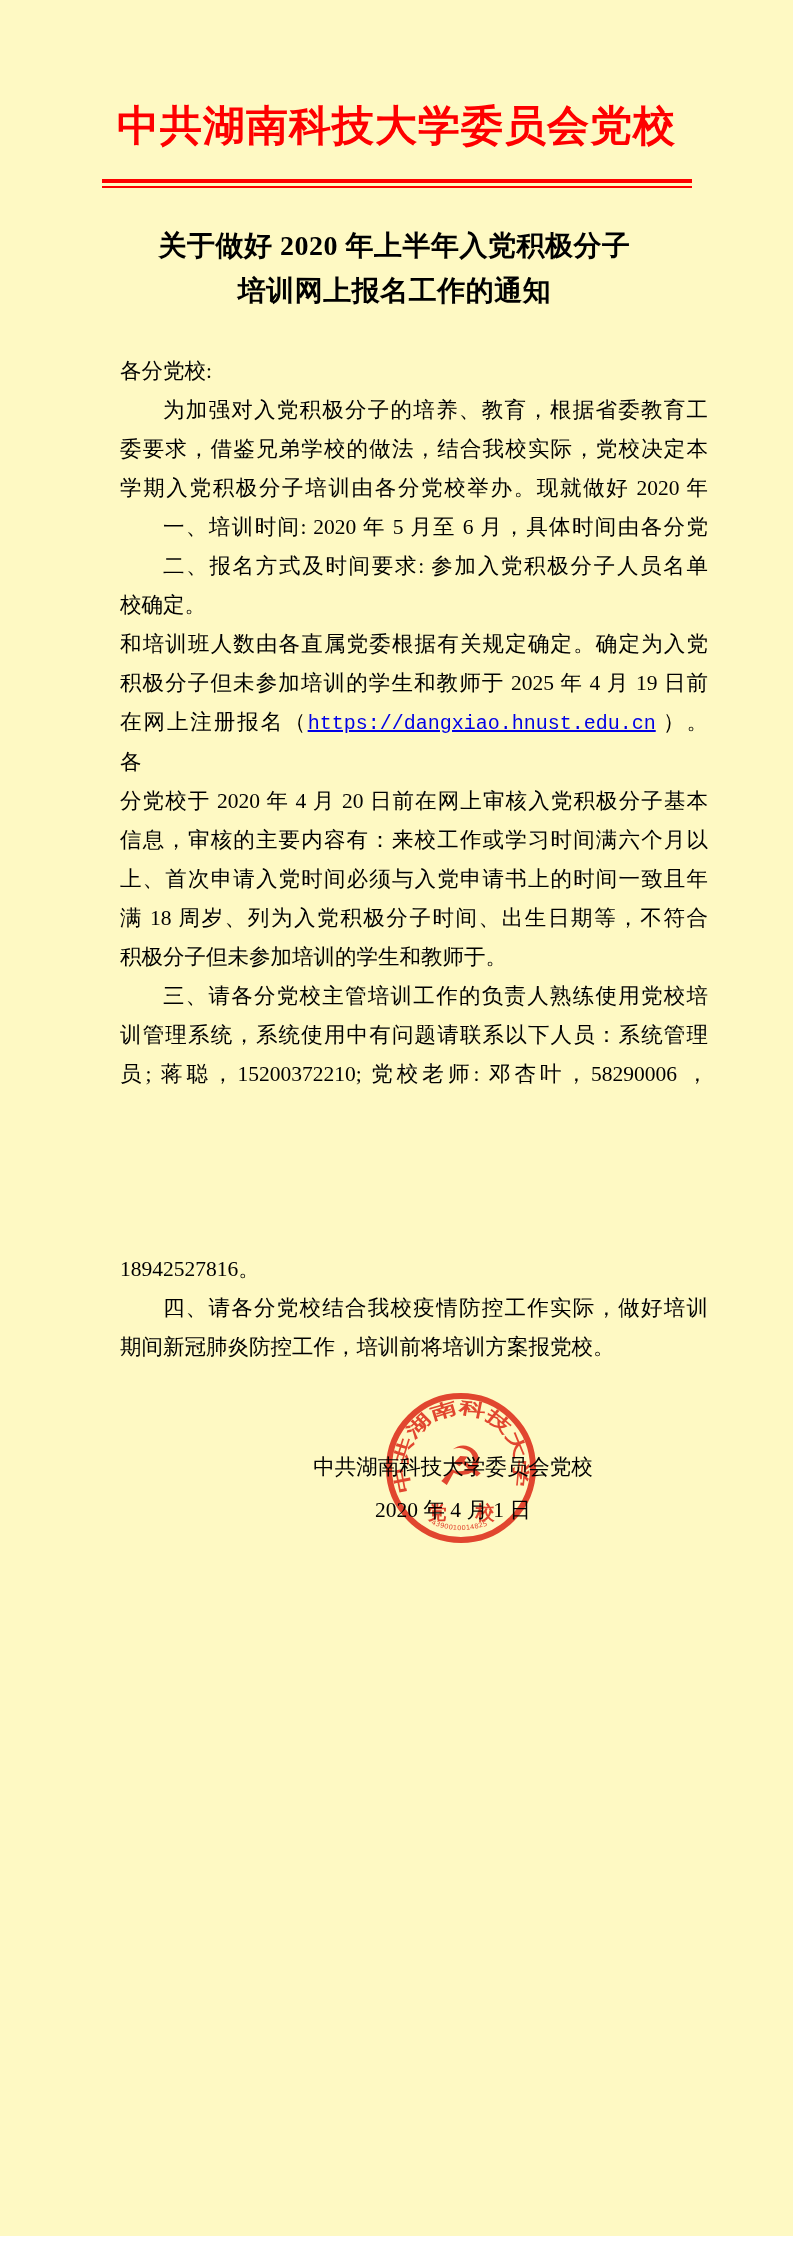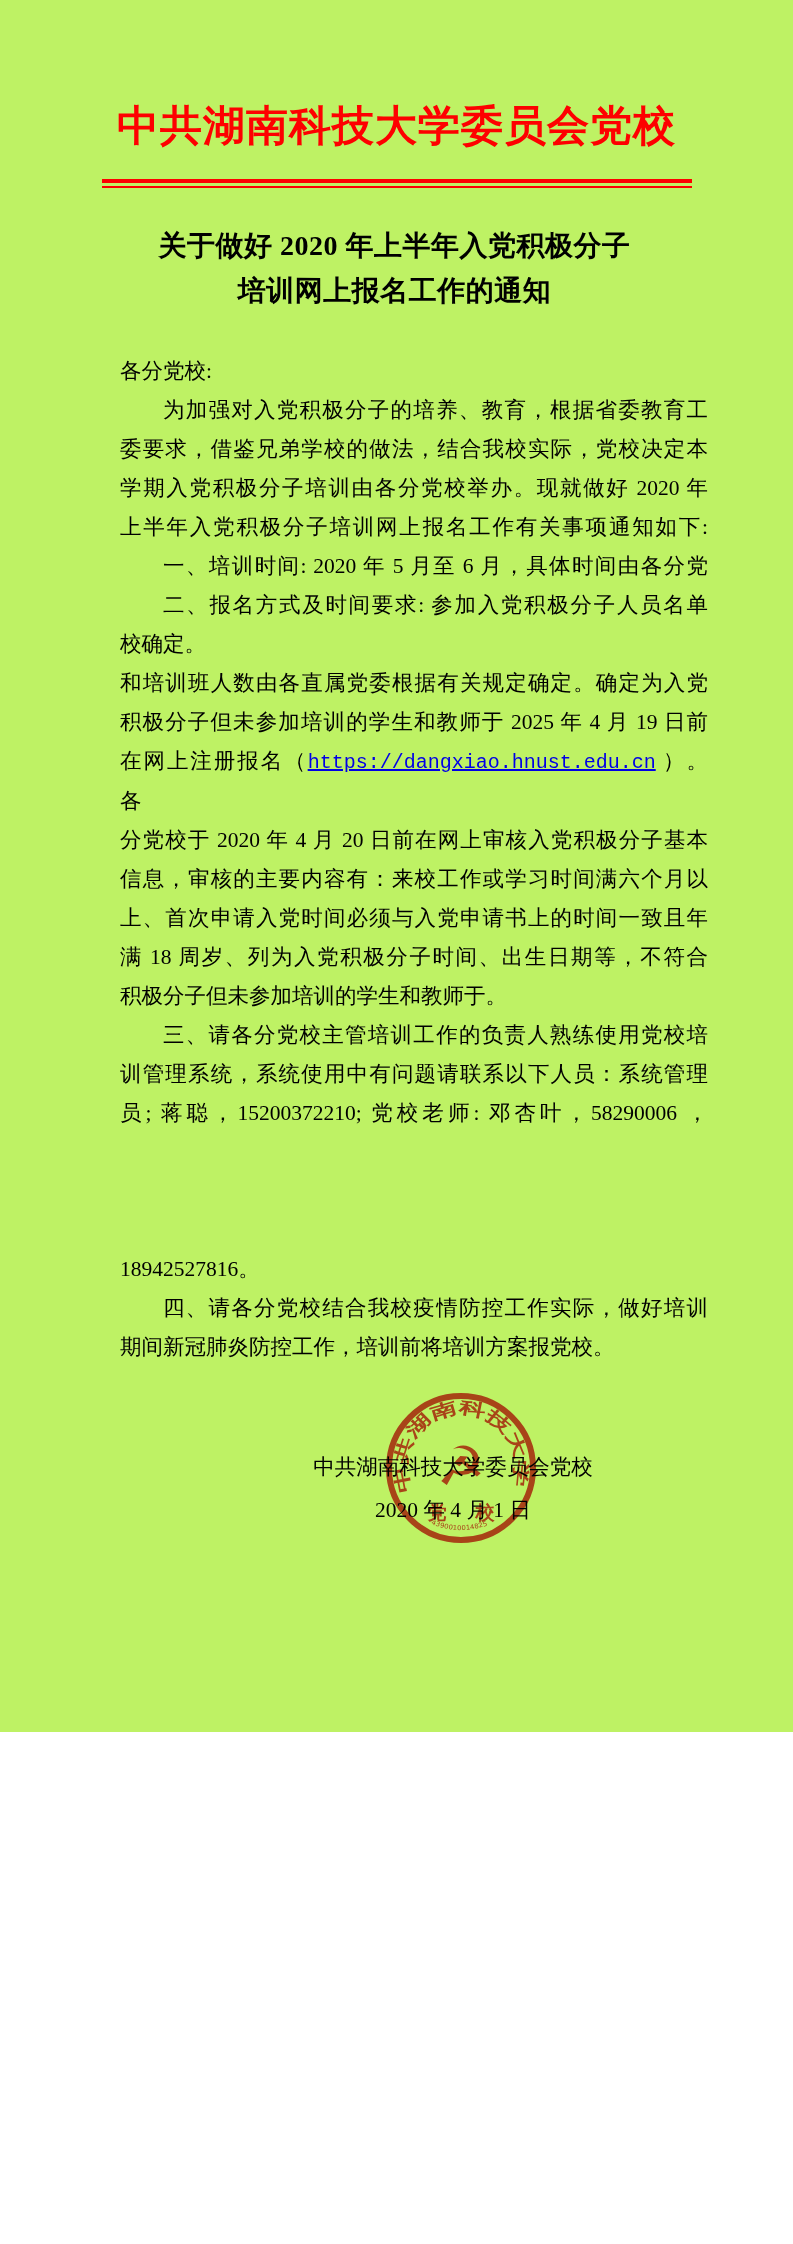--- a/index.html
+++ b/index.html
@@ -1,19 +1,19 @@
 <!DOCTYPE html>
 <html><head>
 <meta charset="utf-8">
 <style>
   html,body{margin:0;padding:0;background:#ffffff;}
   .page{
     position:relative;
-    width:793px;height:1732px;
-    background:#bef264;
+    width:793px;height:2236px;
+    background:#fef9c3;
     font-family:"Liberation Serif","DejaVu Serif",serif;
     color:#000;
     overflow:hidden;
   }
   .header-org{
     position:absolute;top:98px;left:0;right:0;
     text-align:center;
     font-size:42px;font-weight:bold;letter-spacing:1px;
     color:#fe0000;
     white-space:nowrap;
@@ -69,21 +69,20 @@
   <div class="doc-title">
     <div>关于做好 2020 年上半年入党积极分子</div>
     <div>培训网上报名工作的通知</div>
   </div>
 
   <div class="body-block body-1">
       <div class="line">各分党校:</div>
       <div class="line indent j">为加强对入党积极分子的培养、教育，根据省委教育工</div>
       <div class="line j">委要求，借鉴兄弟学校的做法，结合我校实际，党校决定本</div>
       <div class="line j">学期入党积极分子培训由各分党校举办。现就做好 2020 年</div>
-      <div class="line j">上半年入党积极分子培训网上报名工作有关事项通知如下:</div>
       <div class="line indent j">一、培训时间: 2020 年 5 月至 6 月，具体时间由各分党</div>
       <div class="line indent j">二、报名方式及时间要求: 参加入党积极分子人员名单</div>
       <div class="line">校确定。</div>
       <div class="line j">和培训班人数由各直属党委根据有关规定确定。确定为入党</div>
       <div class="line j">积极分子但未参加培训的学生和教师于 2025 年 4 月 19 日前</div>
       <div class="line j"><span>在网上注册报名（</span><a class="link">https://dangxiao.hnust.edu.cn</a><span> ）。各</span></div>
       <div class="line j">分党校于 2020 年 4 月 20 日前在网上审核入党积极分子基本</div>
       <div class="line j">信息，审核的主要内容有：来校工作或学习时间满六个月以</div>
       <div class="line j">上、首次申请入党时间必须与入党申请书上的时间一致且年</div>
       <div class="line j">满 18 周岁、列为入党积极分子时间、出生日期等，不符合</div>

